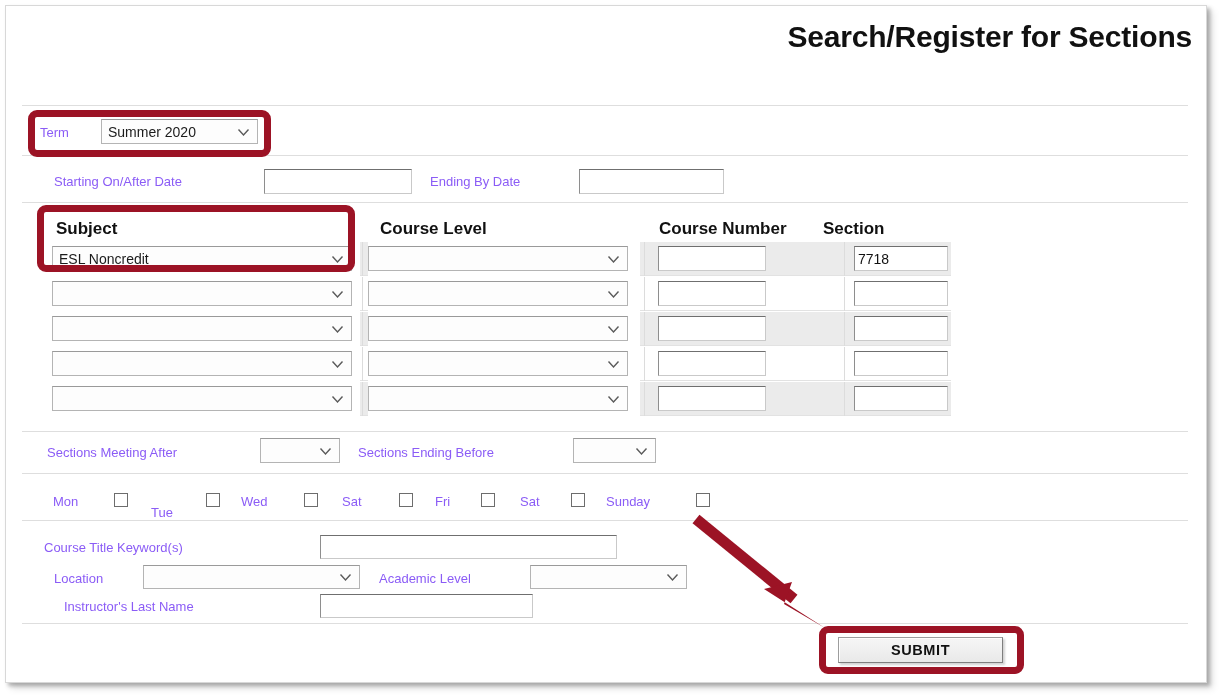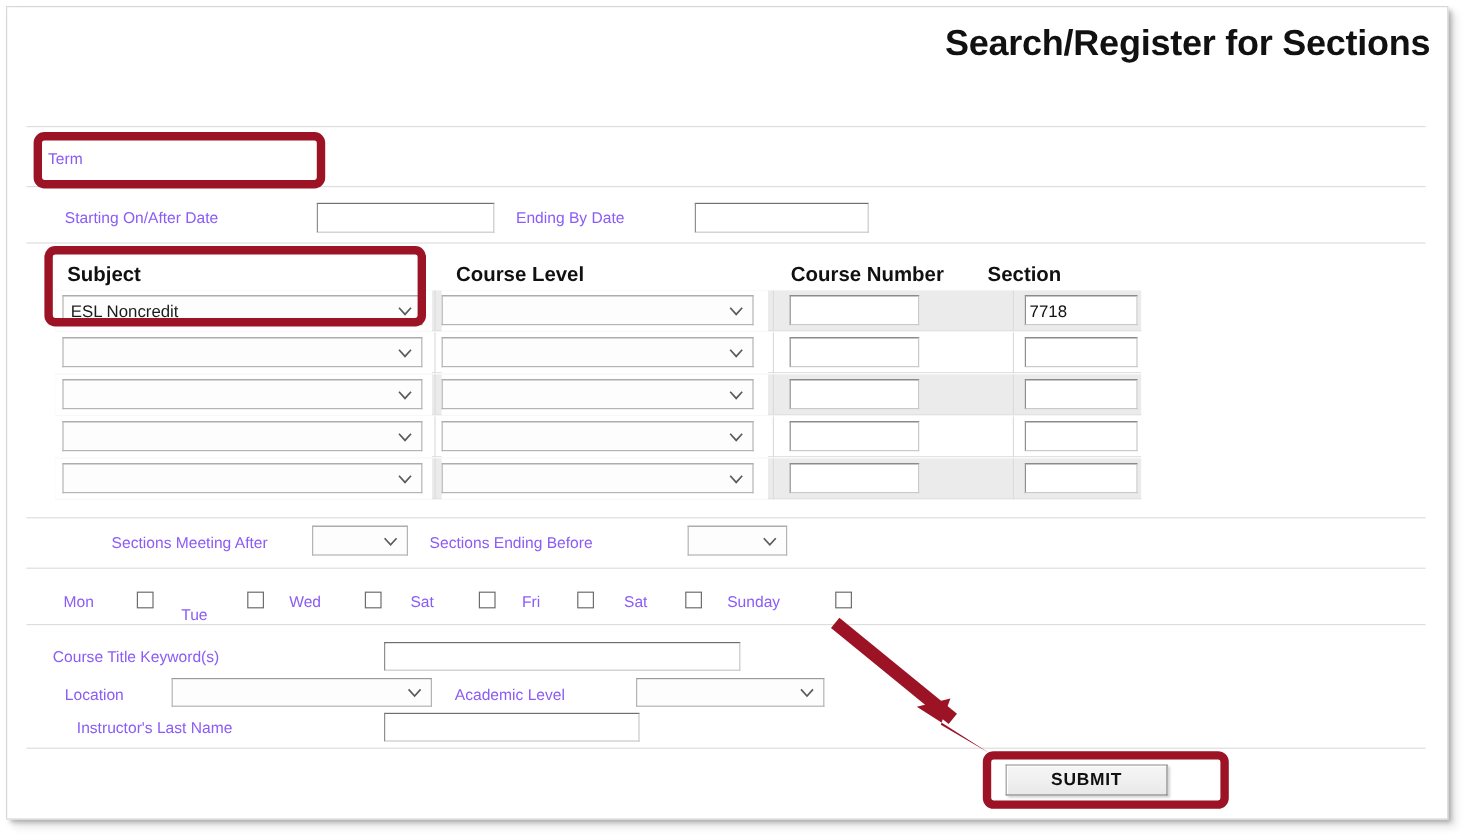--- a/index.html
+++ b/index.html
@@ -150,21 +150,21 @@
     width: 1px;
     height: 34px;
     background: #dcdcdc;
   }
 
   
   #submit-button {
     position: absolute;
     left: 832px;
     top: 631px;
-    width: 135px;
+    width: 165px;
     height: 26px;
     background: linear-gradient(#f6f6f6, #e9e9e9);
     border: 1px solid #9d9d9d;
     border-right-color: #7e7e7e;
     border-bottom-color: #7e7e7e;
     box-shadow: inset 1px 1px 0 #ffffff, 2px 2px 2px rgba(0,0,0,0.18);
     box-sizing: border-box;
     font-size: 14.5px;
     font-weight: bold;
     color: #111111;
@@ -200,20 +200,28 @@
 
   <div class="hr" style="top:99px;"></div>
   <div class="hr" style="top:149px;"></div>
   <div class="hr" style="top:196px;"></div>
   <div class="hr" style="top:425px;"></div>
   <div class="hr" style="top:467px;"></div>
   <div class="hr" style="top:514px;"></div>
   <div class="hr" style="top:617px;"></div>
 
   <div class="lbl" style="left:34px; top:119px;">Term</div>
+  <div class="sel" style="left:95px; top:113px; width:157px; height:25px;">
+    <span class="sel-text">Summer 2020</span>
+    <span class="chev">
+      <svg width="13" height="13" viewBox="0 0 13 13">
+          <path d="M1.5 4 L6.5 9.5 L11.5 4" fill="none" stroke="#5a5a5a" stroke-width="1.4"></path>
+        </svg>
+    </span>
+  </div>
 
   <div class="lbl" style="left:48px; top:168px;">Starting On/After Date</div>
   <input class="txt" style="left: 258px; top: 163px; width: 148px; height: 25px;" value="">
   <div class="lbl" style="left:424px; top:168px;">Ending By Date</div>
   <input class="txt" style="left: 573px; top: 163px; width: 145px; height: 25px;" value="">
 
   <div class="lbl-bold" style="left:50px;  top:213px;">Subject</div>
   <div class="lbl-bold" style="left:374px; top:213px;">Course Level</div>
   <div class="lbl-bold" style="left:653px; top:213px;">Course Number</div>
   <div class="lbl-bold" style="left:817px; top:213px;">Section</div>
@@ -374,21 +382,21 @@
       </div>
       <div class="cell c-num">
         <input class="txt" style="left: 10px; top: 4px; width: 108px; height: 25px;" value="">
       </div>
       <div class="cell c-sec">
         <input class="txt" style="left: 6px; top: 4px; width: 94px; height: 25px;" value="">
       </div>
     </div>
   </div>
 
-  <div class="lbl" style="left:41px; top:439px;margin-left:46px;">Sections Meeting After</div>
+  <div class="lbl" style="left:41px; top:439px;">Sections Meeting After</div>
   <div class="sel" style="left:254px; top:432px; width:80px; height:25px;">
     <span class="sel-text"></span>
     <span class="chev">
       <svg width="13" height="13" viewBox="0 0 13 13">
           <path d="M1.5 4 L6.5 9.5 L11.5 4" fill="none" stroke="#5a5a5a" stroke-width="1.4"></path>
         </svg>
     </span>
   </div>
   <div class="lbl" style="left:352px; top:439px;">Sections Ending Before</div>
   <div class="sel" style="left:567px; top:432px; width:83px; height:25px;">

